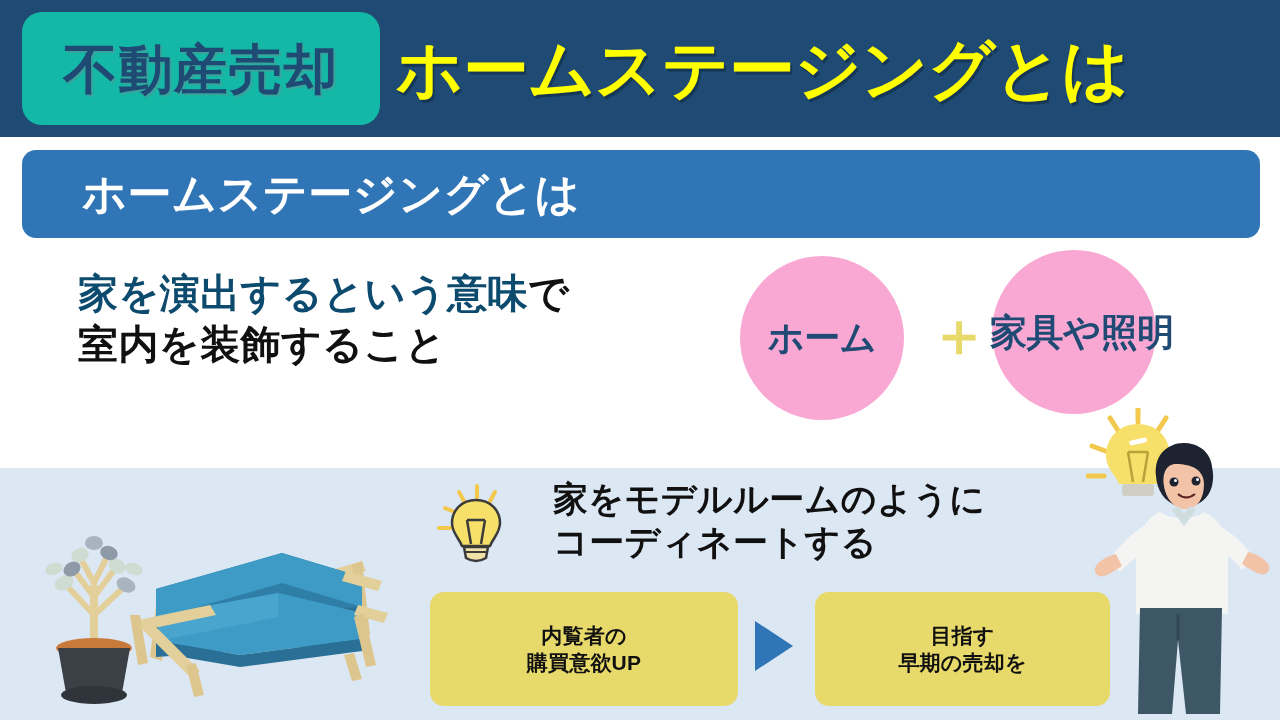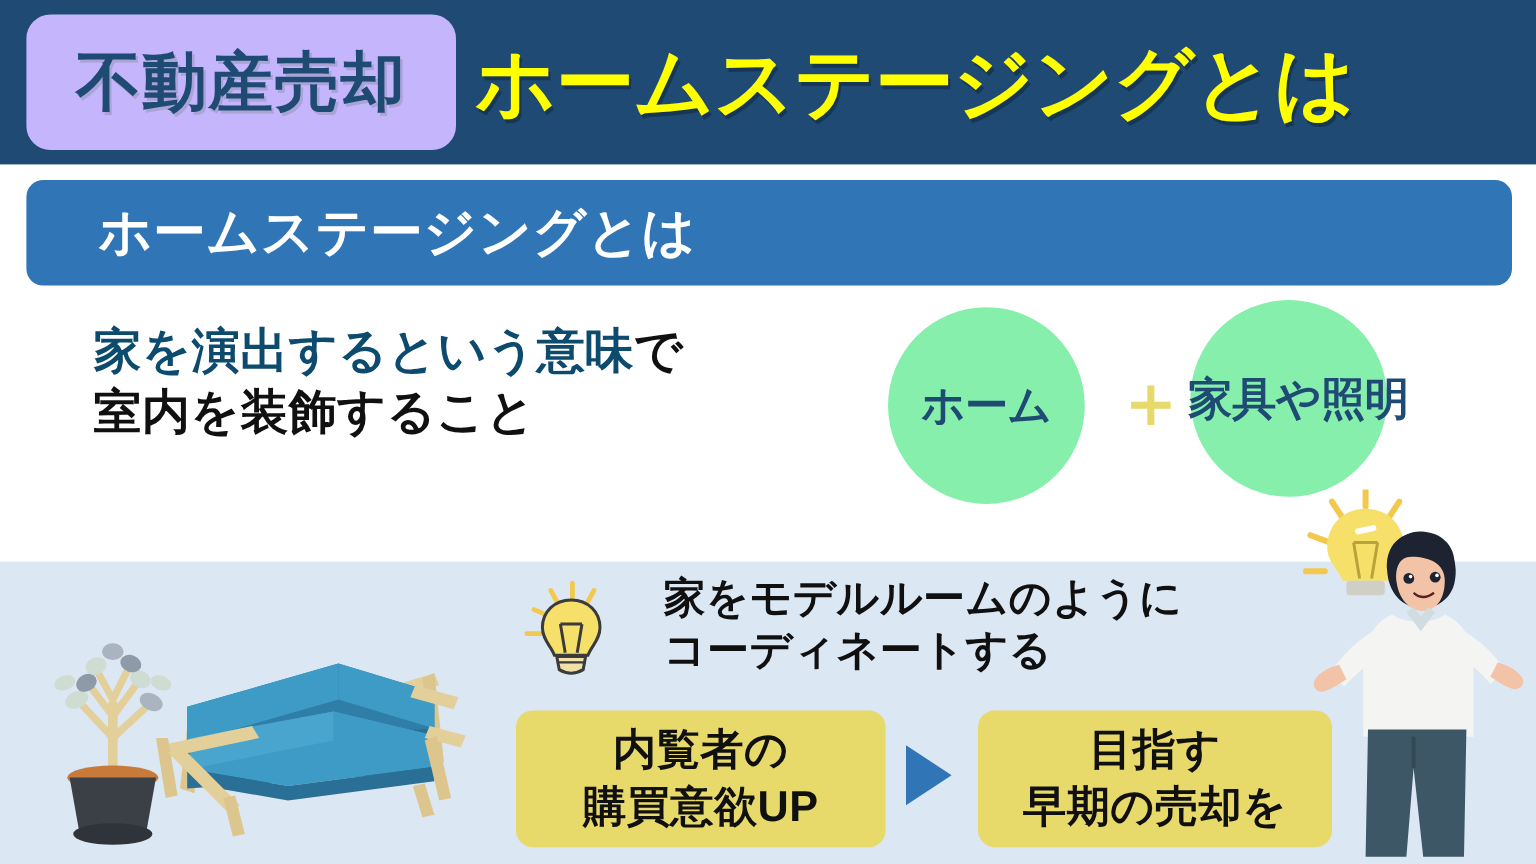--- a/index.html
+++ b/index.html
@@ -11,21 +11,21 @@
   }
   #stage{position:relative;width:1280px;height:720px;background:#ffffff;}
 
   
   .header{
     position:absolute;left:0;top:0;width:1280px;height:137px;
     background:#1f4a73;
   }
   .header-badge{
     position:absolute;left:22px;top:12px;width:358px;height:113px;
-    background:#c4b5fd;border-radius:20px;
+    background:#14b8a6;border-radius:20px;
     display:flex;align-items:center;justify-content:center;
   }
   .header-badge-label{
     font-size:54px;font-weight:bold;color:#1f4a73;
     letter-spacing:0.02em;line-height:1;
     text-shadow:2px 2px 0 rgba(120,130,140,.35);
     white-space:nowrap;
   }
   .header-title{
     position:absolute;left:396px;top:0;height:137px;
@@ -54,21 +54,21 @@
   .definition-line{
     font-size:40px;font-weight:bold;color:#101010;
     letter-spacing:0.01em;white-space:nowrap;
   }
   .definition-line .hl{color:#0c4a6e;}
 
   
   .word-circles{position:absolute;left:736px;top:250px;width:460px;height:180px;}
   .word-circle{
     position:absolute;width:164px;height:164px;border-radius:50%;
-    background:#86efac;display:flex;align-items:center;justify-content:center;
+    background:#f9a8d4;display:flex;align-items:center;justify-content:center;
   }
   .word-circle-1{left:4px;top:6px;}
   .word-circle-2{left:256px;top:0px;}
   .word-circle-label{
     font-size:36px;font-weight:bold;color:#1f4a73;
     letter-spacing:-0.01em;white-space:nowrap;line-height:1;
   }
   .word-circle-2 .word-circle-label{font-size:37px;transform:translateX(8px);}
   .plus-sign{
     position:absolute;left:196px;top:58px;width:54px;height:54px;
@@ -95,21 +95,21 @@
   }
 
   
   .outcome-box{
     position:absolute;background:#e8d96b;border-radius:14px;
     display:flex;flex-direction:column;align-items:center;justify-content:center;
   }
   .outcome-box-1{left:430px;top:592px;width:308px;height:114px;}
   .outcome-box-2{left:815px;top:592px;width:295px;height:114px;}
   .outcome-line{
-    font-size:36px;font-weight:bold;color:#101010;
+    font-size:21px;font-weight:bold;color:#101010;
     letter-spacing:0.01em;line-height:1.3;white-space:nowrap;
   }
   .outcome-arrow{
     position:absolute;left:755px;top:621px;
     width:0;height:0;
     border-top:25px solid transparent;
     border-bottom:25px solid transparent;
     border-left:38px solid #3075b5;
   }
 

